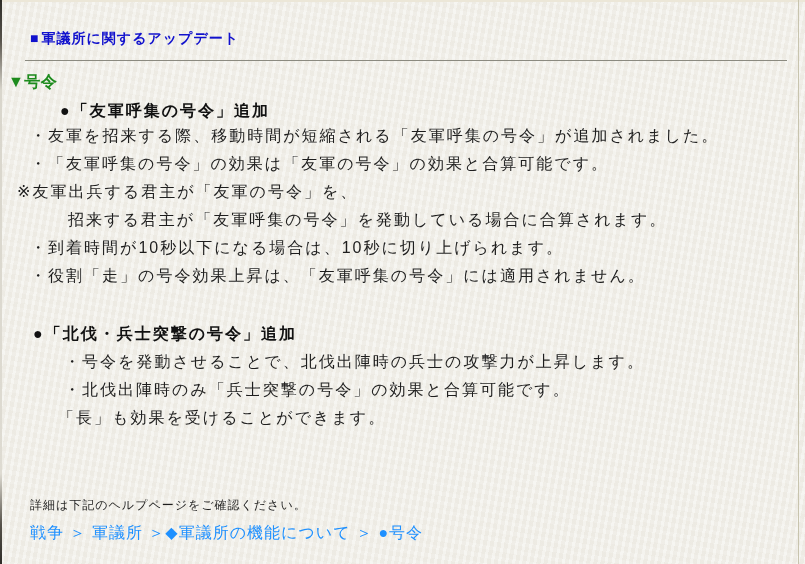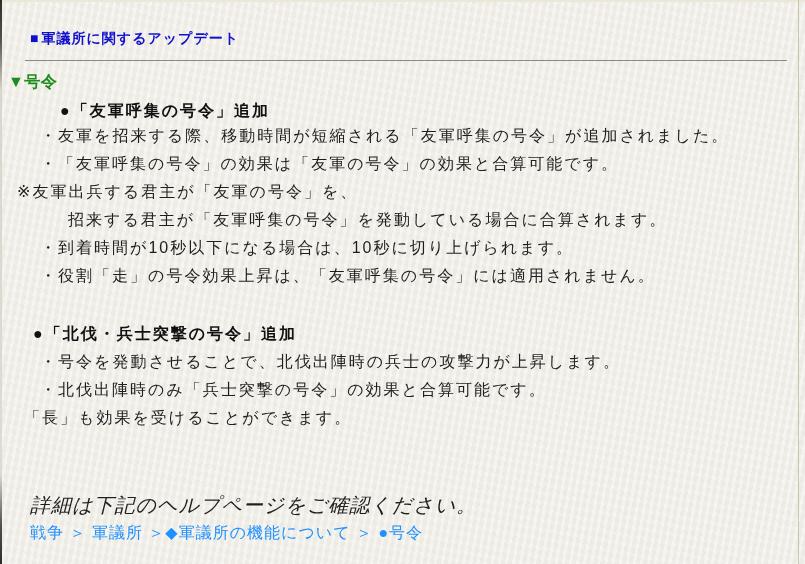--- a/index.html
+++ b/index.html
@@ -51,30 +51,30 @@
     letter-spacing:2px;color:#111;white-space:nowrap;
   }
   .g1h{top:97px;margin-left:27px;}
   .g2h{top:320px;}
   .g-lines{
     position:absolute;left:0;right:8px;
     font-size:16px;line-height:28px;letter-spacing:2px;
     color:#1e1e1e;
   }
   .g1l{top:122px;}
-  .g2l{top:348px;}
+  .g2l{top:348px;margin-left:34px;}
   .line{white-space:nowrap;}
-  .pa{padding-left:40px;}
+  .pa{padding-left:30px;}
   .pb{padding-left:17px;}
   .pc{padding-left:68px;}
   .pd{padding-left:24px;}
   .note{
     position:absolute;top:491px;left:30px;
-    font-size:20px;line-height:28px;letter-spacing:1px;
-    color:#1e1e1e;white-space:nowrap;font-style:italic;
+    font-size:12px;line-height:28px;letter-spacing:1px;
+    color:#1e1e1e;white-space:nowrap;
   }
   .breadcrumb{
     position:absolute;top:519px;left:30px;
     font-size:16px;font-weight:normal;line-height:28px;letter-spacing:1px;
     color:#1e90ff;white-space:nowrap;text-decoration:none;cursor:pointer;
   }
 </style>
 </head>
 <body>
 

